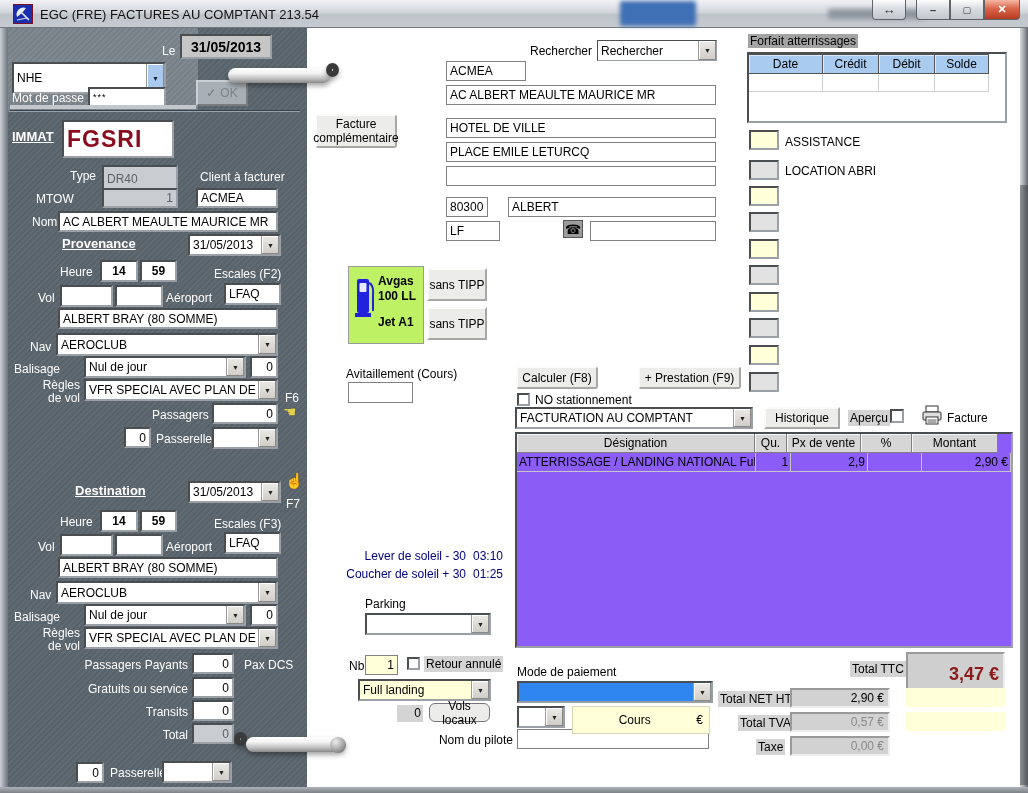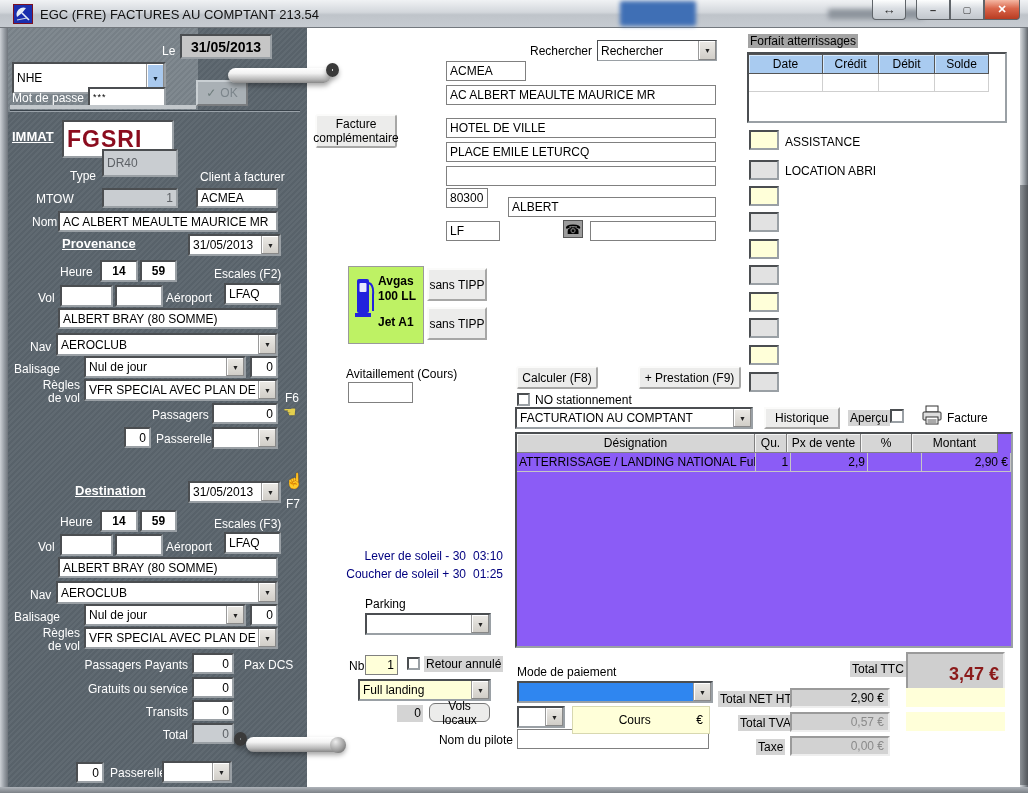--- a/index.html
+++ b/index.html
@@ -112,21 +112,21 @@
     <span>OK</span>
   </div>
   <div class="abs litebar"></div>
   <div class="abs groove"></div>
 
   <div class="abs lbl b u" style="left:12px;top:129px;font-size:13px;">IMMAT</div>
   <div class="abs inp" style="left:62px;top:120px;width:112px;height:38px;">
     <span class="immat-val">FGSRI</span>
   </div>
   <div class="abs lbl rt" style="left:40px;top:169px;width:56px;">Type</div>
-  <div class="abs inp dis" style="left:102px;top:149px;width:76px;height:28px;">DR40</div>
+  <div class="abs inp dis" style="left:102px;top:165px;width:76px;height:28px;">DR40</div>
   <div class="abs lbl" style="left:200px;top:170px;">Client à facturer</div>
   <div class="abs lbl" style="left:36px;top:192px;">MTOW</div>
   <div class="abs inp dis end" style="left:102px;top:188px;width:76px;height:20px;">1</div>
   <div class="abs inp" style="left:196px;top:188px;width:82px;height:20px;">ACMEA</div>
   <div class="abs lbl" style="left:32px;top:215px;">Nom</div>
   <div class="abs inp" style="left:58px;top:211px;width:220px;height:21px;">AC ALBERT MEAULTE MAURICE MR</div>
 
   <div class="abs lbl b u" style="left:62px;top:236px;font-size:13px;">Provenance</div>
   <div class="abs combo" style="left:188px;top:234px;width:93px;height:22px;">
     <span class="cfield">31/05/2013</span>
@@ -232,21 +232,21 @@
     <span class="cfield">Rechercher</span>
     <span class="cbtn">▼</span>
   </div>
   <div class="abs inp flat" style="left:446px;top:61px;width:80px;height:20px;">ACMEA</div>
   <div class="abs inp flat" style="left:446px;top:85px;width:270px;height:20px;">AC ALBERT MEAULTE MAURICE MR</div>
   <div class="abs btn" style="left:315px;top:114px;width:82px;height:34px;white-space:pre-line;line-height:14px;border-radius:3px;">Facture
 complémentaire</div>
   <div class="abs inp flat" style="left:446px;top:118px;width:270px;height:20px;">HOTEL DE VILLE</div>
   <div class="abs inp flat" style="left:446px;top:142px;width:270px;height:20px;">PLACE EMILE LETURCQ</div>
   <div class="abs inp flat" style="left:446px;top:166px;width:270px;height:20px;"></div>
-  <div class="abs inp flat" style="left:446px;top:188px;width:42px;height:20px;">80300</div>
+  <div class="abs inp flat" style="left:446px;top:197px;width:42px;height:20px;">80300</div>
   <div class="abs inp flat" style="left:508px;top:197px;width:208px;height:20px;">ALBERT</div>
   <div class="abs inp flat" style="left:446px;top:221px;width:54px;height:20px;">LF</div>
   <div class="abs" style="left:563px;top:220px;width:20px;height:18px;background:#9c9c9c;border:1px solid #555;display:flex;align-items:center;justify-content:center;font-size:13px;color:#000;">☎</div>
   <div class="abs inp flat" style="left:590px;top:221px;width:126px;height:20px;"></div>
 
   <div class="abs" style="left:348px;top:266px;width:76px;height:78px;background:#bef264;border:1px solid #9a9a9a;">
     <svg class="abs" style="left:6px;top:8px;" width="20" height="58" viewBox="0 0 20 58">
       <rect x="2" y="4" width="12" height="34" rx="2" fill="#2222dd"></rect>
       <rect x="4.5" y="8" width="7" height="9" rx="1" fill="#e8e8ff"></rect>
       <rect x="0" y="38" width="16" height="4" fill="#2222dd"></rect>

